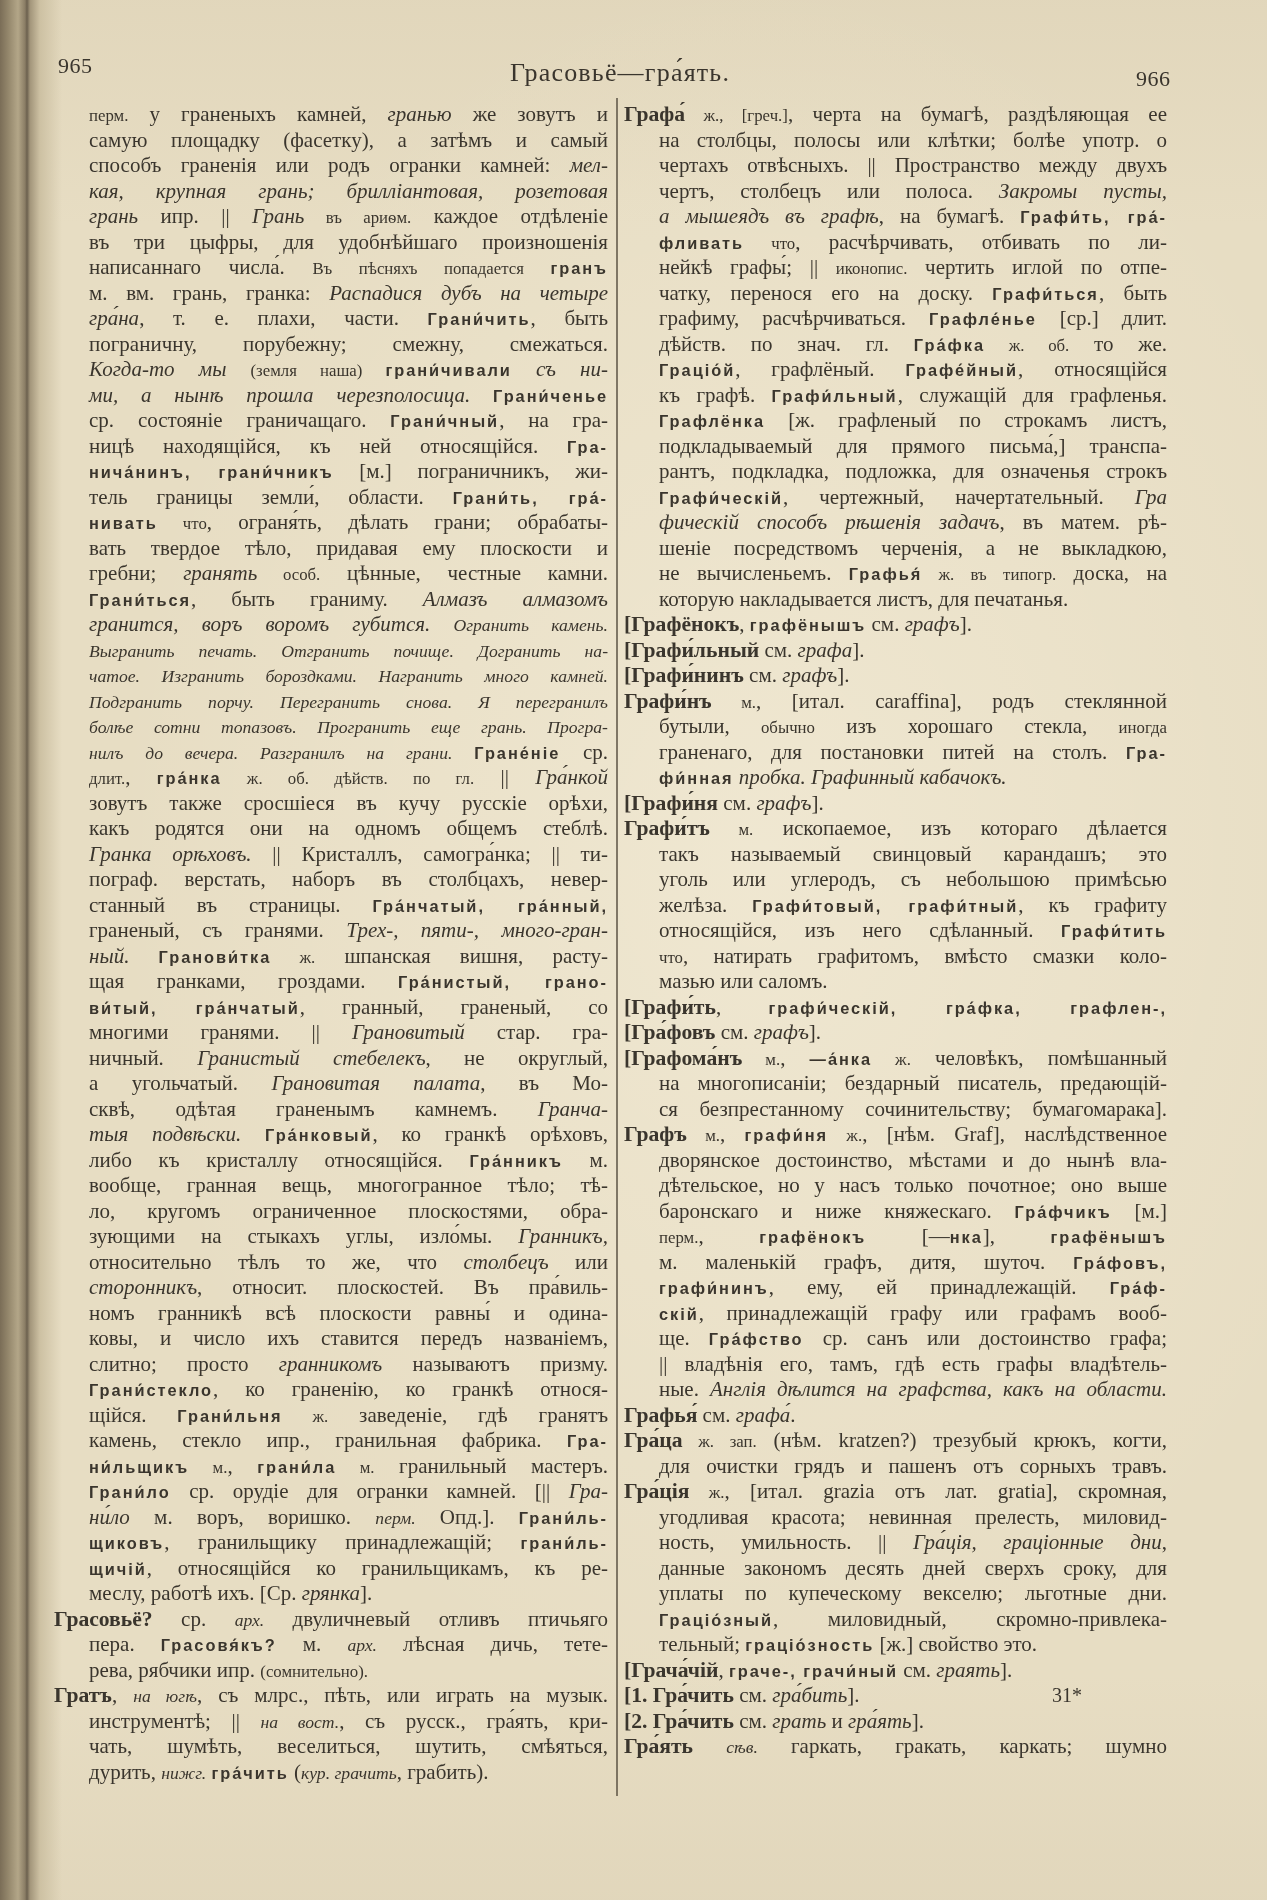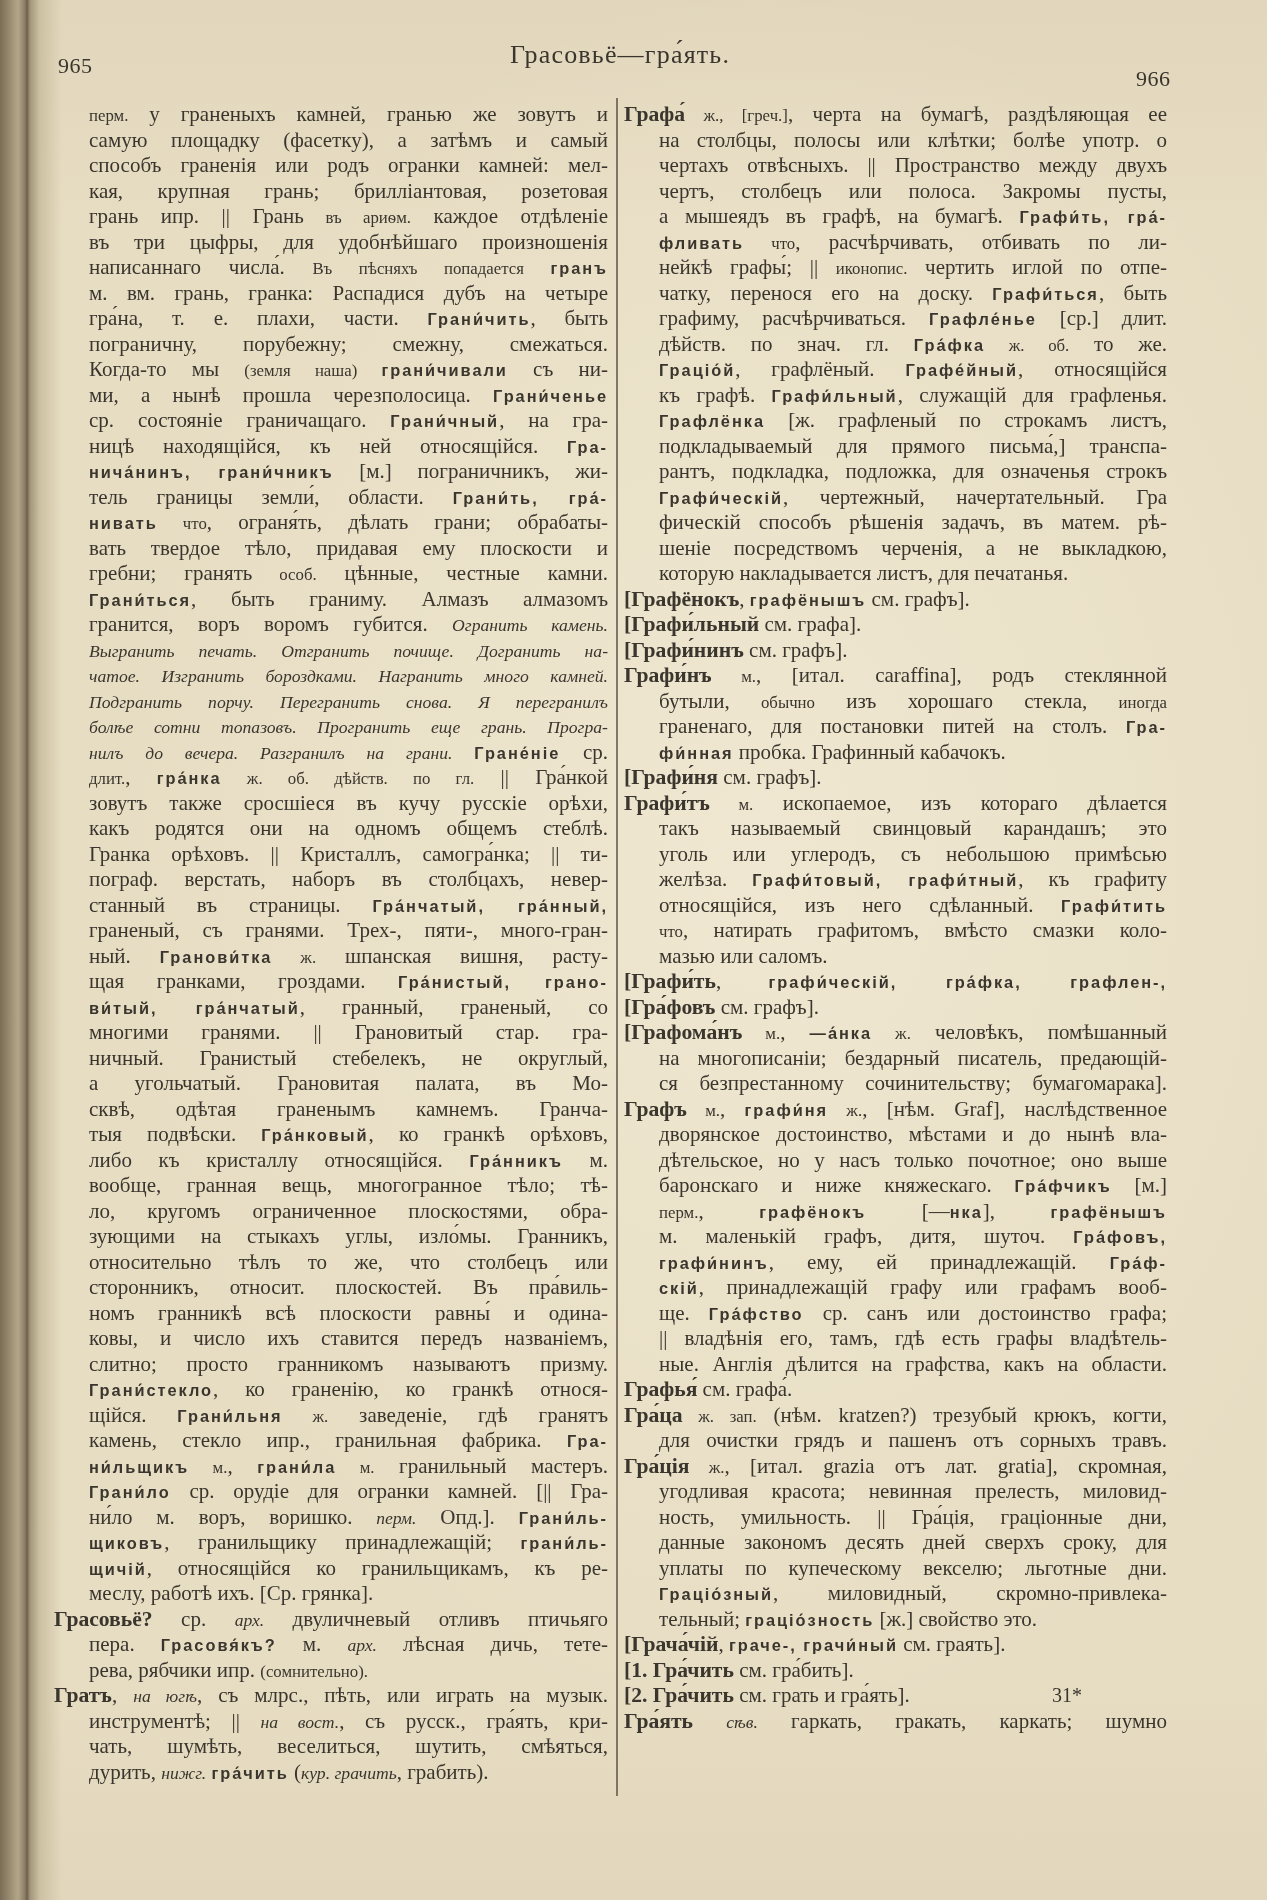--- a/index.html
+++ b/index.html
@@ -17,39 +17,39 @@
   .gutter {
     position:absolute; left:0; top:0; width:62px; height:1900px;
     background: linear-gradient(to right,
       #7a6d57 0px, #93866b 8px, #b3a688 18px, #8a7d65 25px, #6b604e 27px,
       #a2957a 30px, #cdc1a3 40px, rgba(231,221,195,0) 62px);
   }
   .pn { position:absolute; font-size:22px; letter-spacing:0.5px; }
   .pn-left { left:58px; top:53px;text-align:right; }
   .pn-right { left:1136px; top:66px; }
   .running-head {
-    position:absolute; left:0; width:1240px; top:40px;
+    position:absolute; left:0; width:1240px; top:58px;
     text-align:center; font-size:26px; letter-spacing:1.2px;
   }
   .divider {
     position:absolute; left:616px; top:98px; width:1.5px; height:1698px;
     background:#51493b; opacity:0.7;
   }
   .col { position:absolute; top:102px; }
   .col-left { left:54px; width:554px; }
   .col-right { left:624px; width:543px; }
   .line {
     height:25.5px; line-height:25.5px; font-size:21px;
     white-space:nowrap; text-align:justify; text-align-last:justify;
     box-sizing:border-box; overflow:visible;
   }
   .line.c, .line.ce { padding-left:35px; }
   .line.ce, .line.fe { text-align-last:left; }
   .seg-n { }
-  .seg-i { }
+  .seg-i { font-style:italic; }
   .seg-s { font-size:0.8em; }
   .seg-si { font-style:italic; font-size:0.84em; }
   .seg-b {
     font-family:"Liberation Sans", "DejaVu Sans", sans-serif;
     font-weight:bold; font-size:0.78em; letter-spacing:0.12em;
   }
   .seg-h { font-weight:bold; font-size:1.03em; }
   .signature { position:absolute; left:1052px; top:1684px; font-size:20px; }
 </style>
 </head>
@@ -143,20 +143,21 @@
     <div class="line c"><span class="seg-n">графиму, расчѣрчиваться. </span><span class="seg-b">Графле́нье</span><span class="seg-n"> [ср.] длит.</span></div>
     <div class="line c"><span class="seg-n">дѣйств. по знач. гл. </span><span class="seg-b">Гра́фка</span><span class="seg-s"> ж. об.</span><span class="seg-n"> то же.</span></div>
     <div class="line c"><span class="seg-b">Граціо́й</span><span class="seg-n">, графлёный. </span><span class="seg-b">Графе́йный</span><span class="seg-n">, относящійся</span></div>
     <div class="line c"><span class="seg-n">къ графѣ. </span><span class="seg-b">Графи́льный</span><span class="seg-n">, служащій для графленья.</span></div>
     <div class="line c"><span class="seg-b">Графлёнка</span><span class="seg-n"> [ж. графленый по строкамъ листъ,</span></div>
     <div class="line c"><span class="seg-n">подкладываемый для прямого письма́,] транспа-</span></div>
     <div class="line c"><span class="seg-n">рантъ, подкладка, подложка, для означенья строкъ</span></div>
     <div class="line c"><span class="seg-b">Графи́ческій</span><span class="seg-n">, чертежный, начертательный. </span><span class="seg-i">Гра</span></div>
     <div class="line c"><span class="seg-i">фическій способъ рѣшенія задачъ</span><span class="seg-n">, въ матем. рѣ-</span></div>
     <div class="line c"><span class="seg-n">шеніе посредствомъ черченія, а не выкладкою,</span></div>
+    <div class="line c"><span class="seg-n">не вычисленьемъ. </span><span class="seg-b">Графья́</span><span class="seg-s"> ж. въ типогр.</span><span class="seg-n"> доска, на</span></div>
     <div class="line ce"><span class="seg-n">которую накладывается листъ, для печатанья.</span></div>
     <div class="line fe"><span class="seg-h">[Графёнокъ</span><span class="seg-n">, </span><span class="seg-b">графёнышъ</span><span class="seg-n"> см. </span><span class="seg-i">графъ</span><span class="seg-n">].</span></div>
     <div class="line fe"><span class="seg-h">[Графи́льный</span><span class="seg-n"> см. </span><span class="seg-i">графа</span><span class="seg-n">].</span></div>
     <div class="line fe"><span class="seg-h">[Графи́нинъ</span><span class="seg-n"> см. </span><span class="seg-i">графъ</span><span class="seg-n">].</span></div>
     <div class="line f"><span class="seg-h">Графи́нъ</span><span class="seg-s"> м.</span><span class="seg-n">, [итал. caraffina], родъ стеклянной</span></div>
     <div class="line c"><span class="seg-n">бутыли, </span><span class="seg-s">обычно</span><span class="seg-n"> изъ хорошаго стекла, </span><span class="seg-s">иногда</span></div>
     <div class="line c"><span class="seg-n">граненаго, для постановки питей на столъ. </span><span class="seg-b">Гра-</span></div>
     <div class="line ce"><span class="seg-b">фи́нная</span><span class="seg-i"> пробка. Графинный кабачокъ.</span></div>
     <div class="line fe"><span class="seg-h">[Графи́ня</span><span class="seg-n"> см. </span><span class="seg-i">графъ</span><span class="seg-n">].</span></div>
     <div class="line f"><span class="seg-h">Графи́тъ</span><span class="seg-s"> м.</span><span class="seg-n"> ископаемое, изъ котораго дѣлается</span></div>

